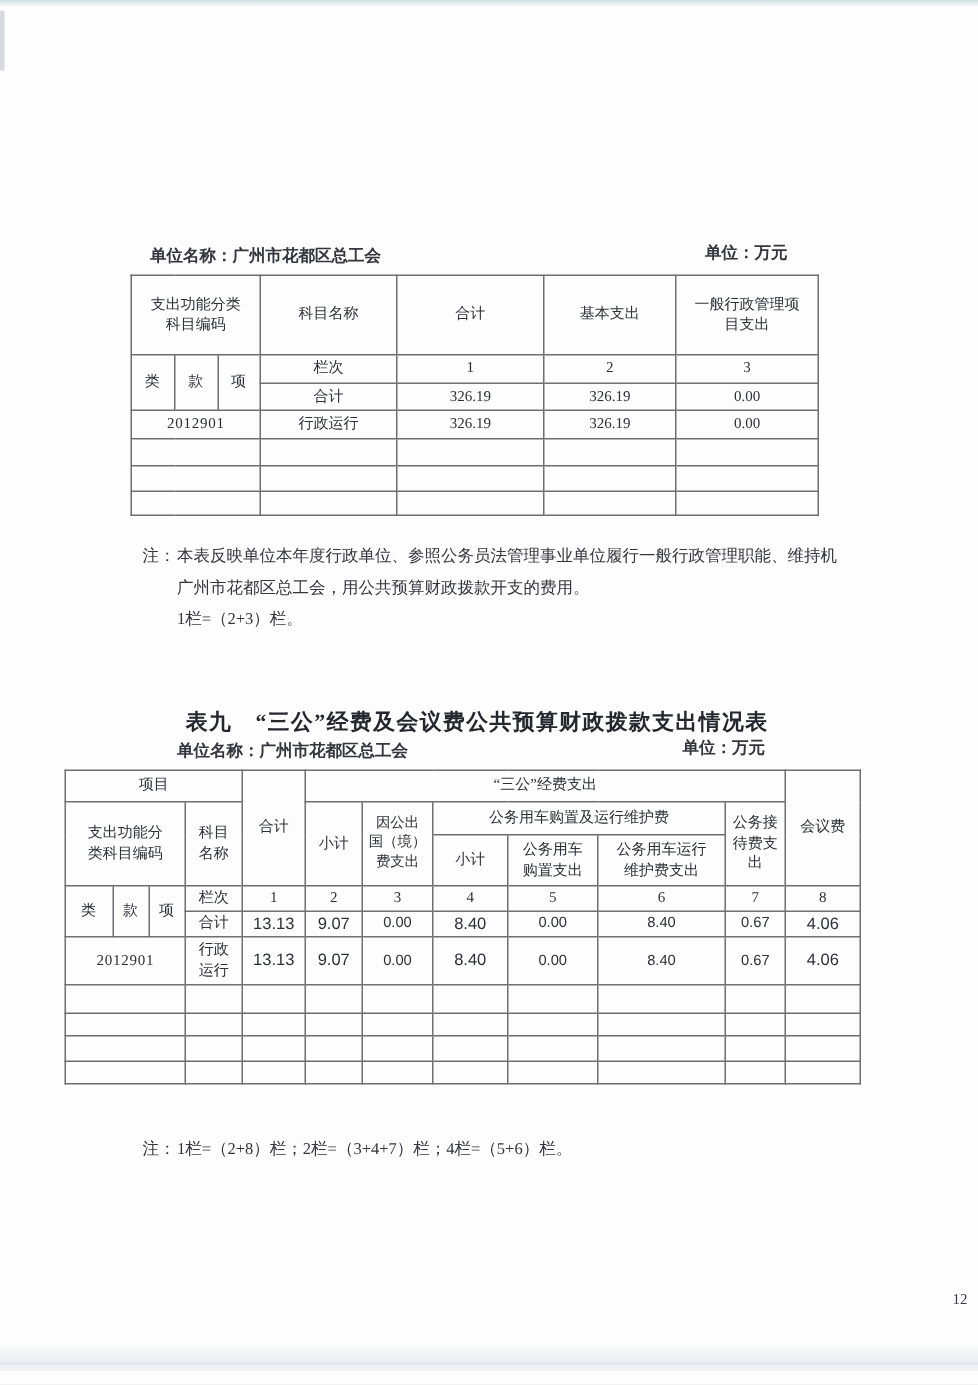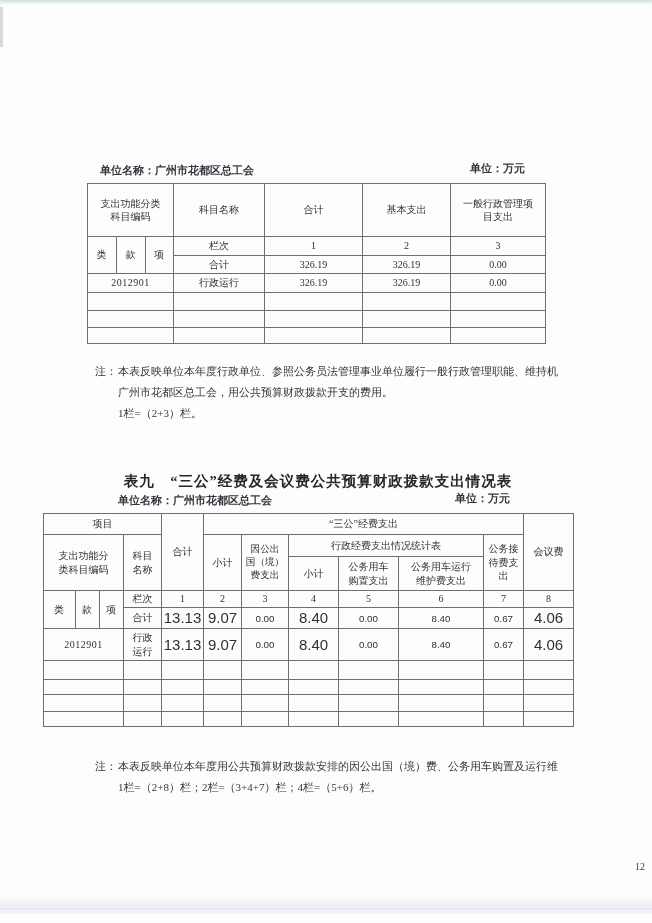--- a/index.html
+++ b/index.html
@@ -49,21 +49,21 @@
     border:1px solid var(--line);
     text-align:center;
     vertical-align:middle;
     padding:0;
     line-height:1.35;
     overflow:hidden;
   }
   .pre{white-space:pre-line;}
   td.num{text-align:right;padding-right:9px;font-family:Liberation Serif, serif;}
   td.num-sans{text-align:right;padding-right:8px;font-family:"Liberation Sans","DejaVu Sans",sans-serif;font-size:9.8px;}
-  td.ctr-sans{text-align:center;font-family:"Liberation Sans","DejaVu Sans",sans-serif;font-size:15px;}
+  td.ctr-sans{text-align:center;font-family:"Liberation Sans","DejaVu Sans",sans-serif;font-size:11px;}
   td.code-cell{text-align:left;padding-left:5px;letter-spacing:.5px;}
   td.lbl{letter-spacing:1px;}
 
   .note{
     position:absolute;
     font-size:11px;color:var(--ink-soft);
     line-height:21px;
     padding-left:23px;
     white-space:nowrap;
   }
@@ -188,21 +188,21 @@
     </tr>
     <tr style="height:22px">
       <td colspan="3" rowspan="2" class="pre">支出功能分
 类科目编码</td>
       <td rowspan="2" class="pre">科目
 名称</td>
       <td rowspan="2">小计</td>
       <td rowspan="2" class="pre" style="font-size:9.6px">因公出
 国（境）
 费支出</td>
-      <td colspan="3">行政经费支出情况统计表</td>
+      <td colspan="3">公务用车购置及运行维护费</td>
       <td rowspan="2" class="pre">公务接
 待费支
 出</td>
     </tr>
     <tr style="height:34px">
       <td>小计</td>
       <td class="pre">公务用车
 购置支出</td>
       <td class="pre">公务用车运行
 维护费支出</td>
@@ -291,21 +291,20 @@
           <td></td>
           <td></td>
           <td></td>
           <td></td>
     </tr>
   </tbody>
     </table>
 
   <div class="note" style="left:95px;top:756px;">
     <span class="note-label">注：</span>
-    <div>本表反映单位本年度用公共预算财政拨款安排的因公出国（境）费、公务用车购置及运行维</div>
     <div>1栏=（2+8）栏；2栏=（3+4+7）栏；4栏=（5+6）栏。</div>
   </div>
 
   <div class="page-number">12</div>
 
   <div class="scan-bottom-band"></div>
   <div class="scan-bottom-line"></div>
 </div>
 
 </body></html>

